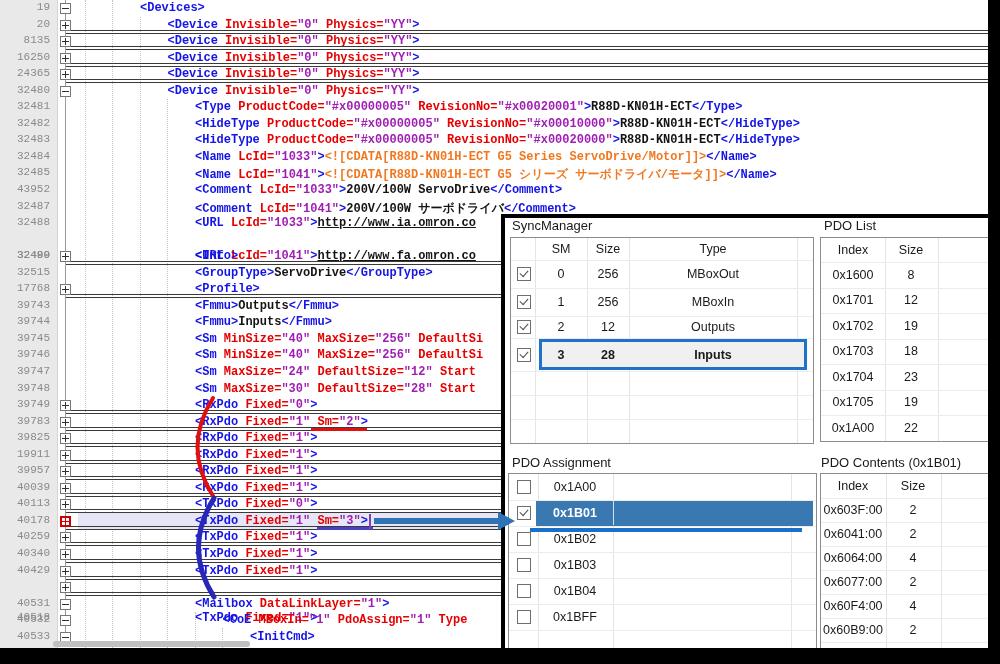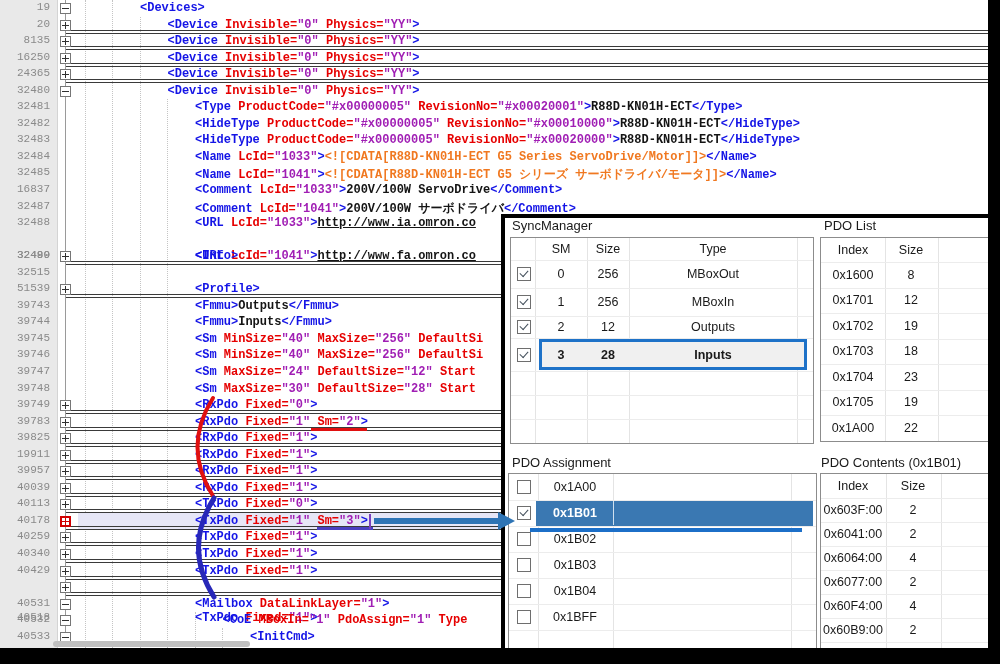--- a/index.html
+++ b/index.html
@@ -106,21 +106,21 @@
         </div>
         <div class="crow" style="top: 149px;">
           <div class="num">32484</div>
           <div class="code" style="left: 195px;"><span class="b">&lt;Name </span><span class="r">LcId=</span><span class="v">"1033"</span><span class="b">&gt;</span><span class="o">&lt;![CDATA[R88D-KN01H-ECT G5 Series ServoDrive/Motor]]&gt;</span><span class="b">&lt;/Name&gt;</span></div>
         </div>
         <div class="crow" style="top: 165px;">
           <div class="num">32485</div>
           <div class="code" style="left: 195px;"><span class="b">&lt;Name </span><span class="r">LcId=</span><span class="v">"1041"</span><span class="b">&gt;</span><span class="o">&lt;![CDATA[R88D-KN01H-ECT G5 シリーズ サーボドライバ/モータ]]&gt;</span><span class="b">&lt;/Name&gt;</span></div>
         </div>
         <div class="crow" style="top: 182px;">
-          <div class="num">16837</div>
+          <div class="num">43952</div>
           <div class="code" style="left: 195px;"><span class="b">&lt;Comment </span><span class="r">LcId=</span><span class="v">"1033"</span><span class="b">&gt;</span><span class="k">200V/100W ServoDrive</span><span class="b">&lt;/Comment&gt;</span></div>
         </div>
         <div class="crow" style="top: 199px;">
           <div class="num">32487</div>
           <div class="code" style="left: 195px;"><span class="b">&lt;Comment </span><span class="r">LcId=</span><span class="v">"1041"</span><span class="b">&gt;</span><span class="k">200V/100W サーボドライバ</span><span class="b">&lt;/Comment&gt;</span></div>
         </div>
         <div class="crow" style="top: 215px;">
           <div class="num">32488</div>
           <div class="code" style="left: 195px;"><span class="b">&lt;URL </span><span class="r">LcId=</span><span class="v">"1033"</span><span class="b">&gt;</span><span class="u">http://www.ia.omron.co</span></div>
         </div>
@@ -129,23 +129,24 @@
           <div class="code" style="left: 195px;"><span class="b">&lt;URL </span><span class="r">LcId=</span><span class="v">"1041"</span><span class="b">&gt;</span><span class="u">http://www.fa.omron.co</span></div>
         </div>
         <div class="crow" style="top: 248px;">
           <div class="num">32490</div>
           <div class="code" style="left: 195px;"><span class="b">&lt;Info&gt;</span></div>
         </div>
         <div class="cline" style="top: 261px;"></div>
         <div class="fbox plus" style="top: 251px;"></div>
         <div class="crow" style="top: 265px;">
           <div class="num">32515</div>
+          <div class="code" style="left: 195px;"><span class="b">&lt;GroupType&gt;</span><span class="k">ServoDrive</span><span class="b">&lt;/GroupType&gt;</span></div>
         </div>
         <div class="crow" style="top: 281px;">
-          <div class="num">51539</div>
+          <div class="num">17768</div>
           <div class="code" style="left: 195px;"><span class="b">&lt;Profile&gt;</span></div>
         </div>
         <div class="cline" style="top: 294px;"></div>
         <div class="fbox plus" style="top: 284px;"></div>
         <div class="crow" style="top: 298px;">
           <div class="num">39743</div>
           <div class="code" style="left: 195px;"><span class="b">&lt;Fmmu&gt;</span><span class="k">Outputs</span><span class="b">&lt;/Fmmu&gt;</span></div>
         </div>
         <div class="crow" style="top: 314px;">
           <div class="num">39744</div>

